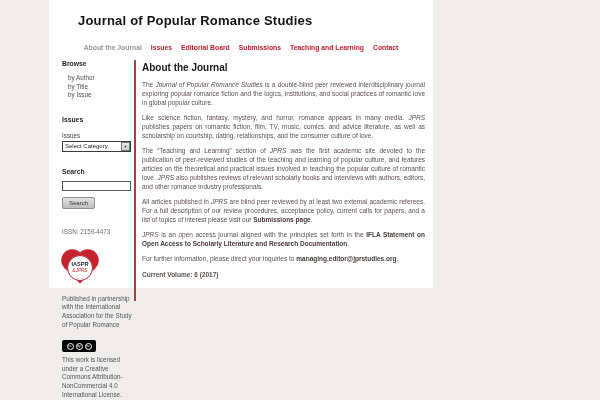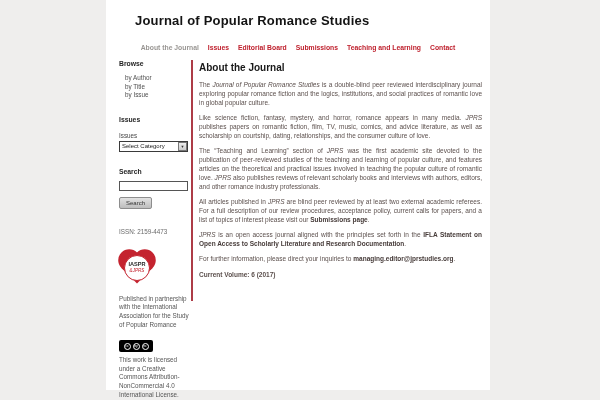--- a/index.html
+++ b/index.html
@@ -3,21 +3,21 @@
 <meta charset="utf-8">
 <style>
   * { box-sizing: border-box; }
   html,body { margin:0; padding:0; }
   body {
     width:600px; height:400px; overflow:hidden;
     background:#efeeed;
     font-family:"Liberation Sans","DejaVu Sans",sans-serif;
   }
   .page {
-    width:384px; height:390px; margin-left:106px;
+    width:384px; height:288px; margin-left:49px;
     background:#ffffff; position:relative;
   }
   
   .site-title {
     margin:0; padding:13px 0 0 29px;
     font-size:13px; font-weight:bold; color:#141414; letter-spacing:.2px;
   }
   .nav {
     margin-top:16px; display:flex; justify-content:center; gap:9px;
     font-size:6.8px; font-weight:bold;

